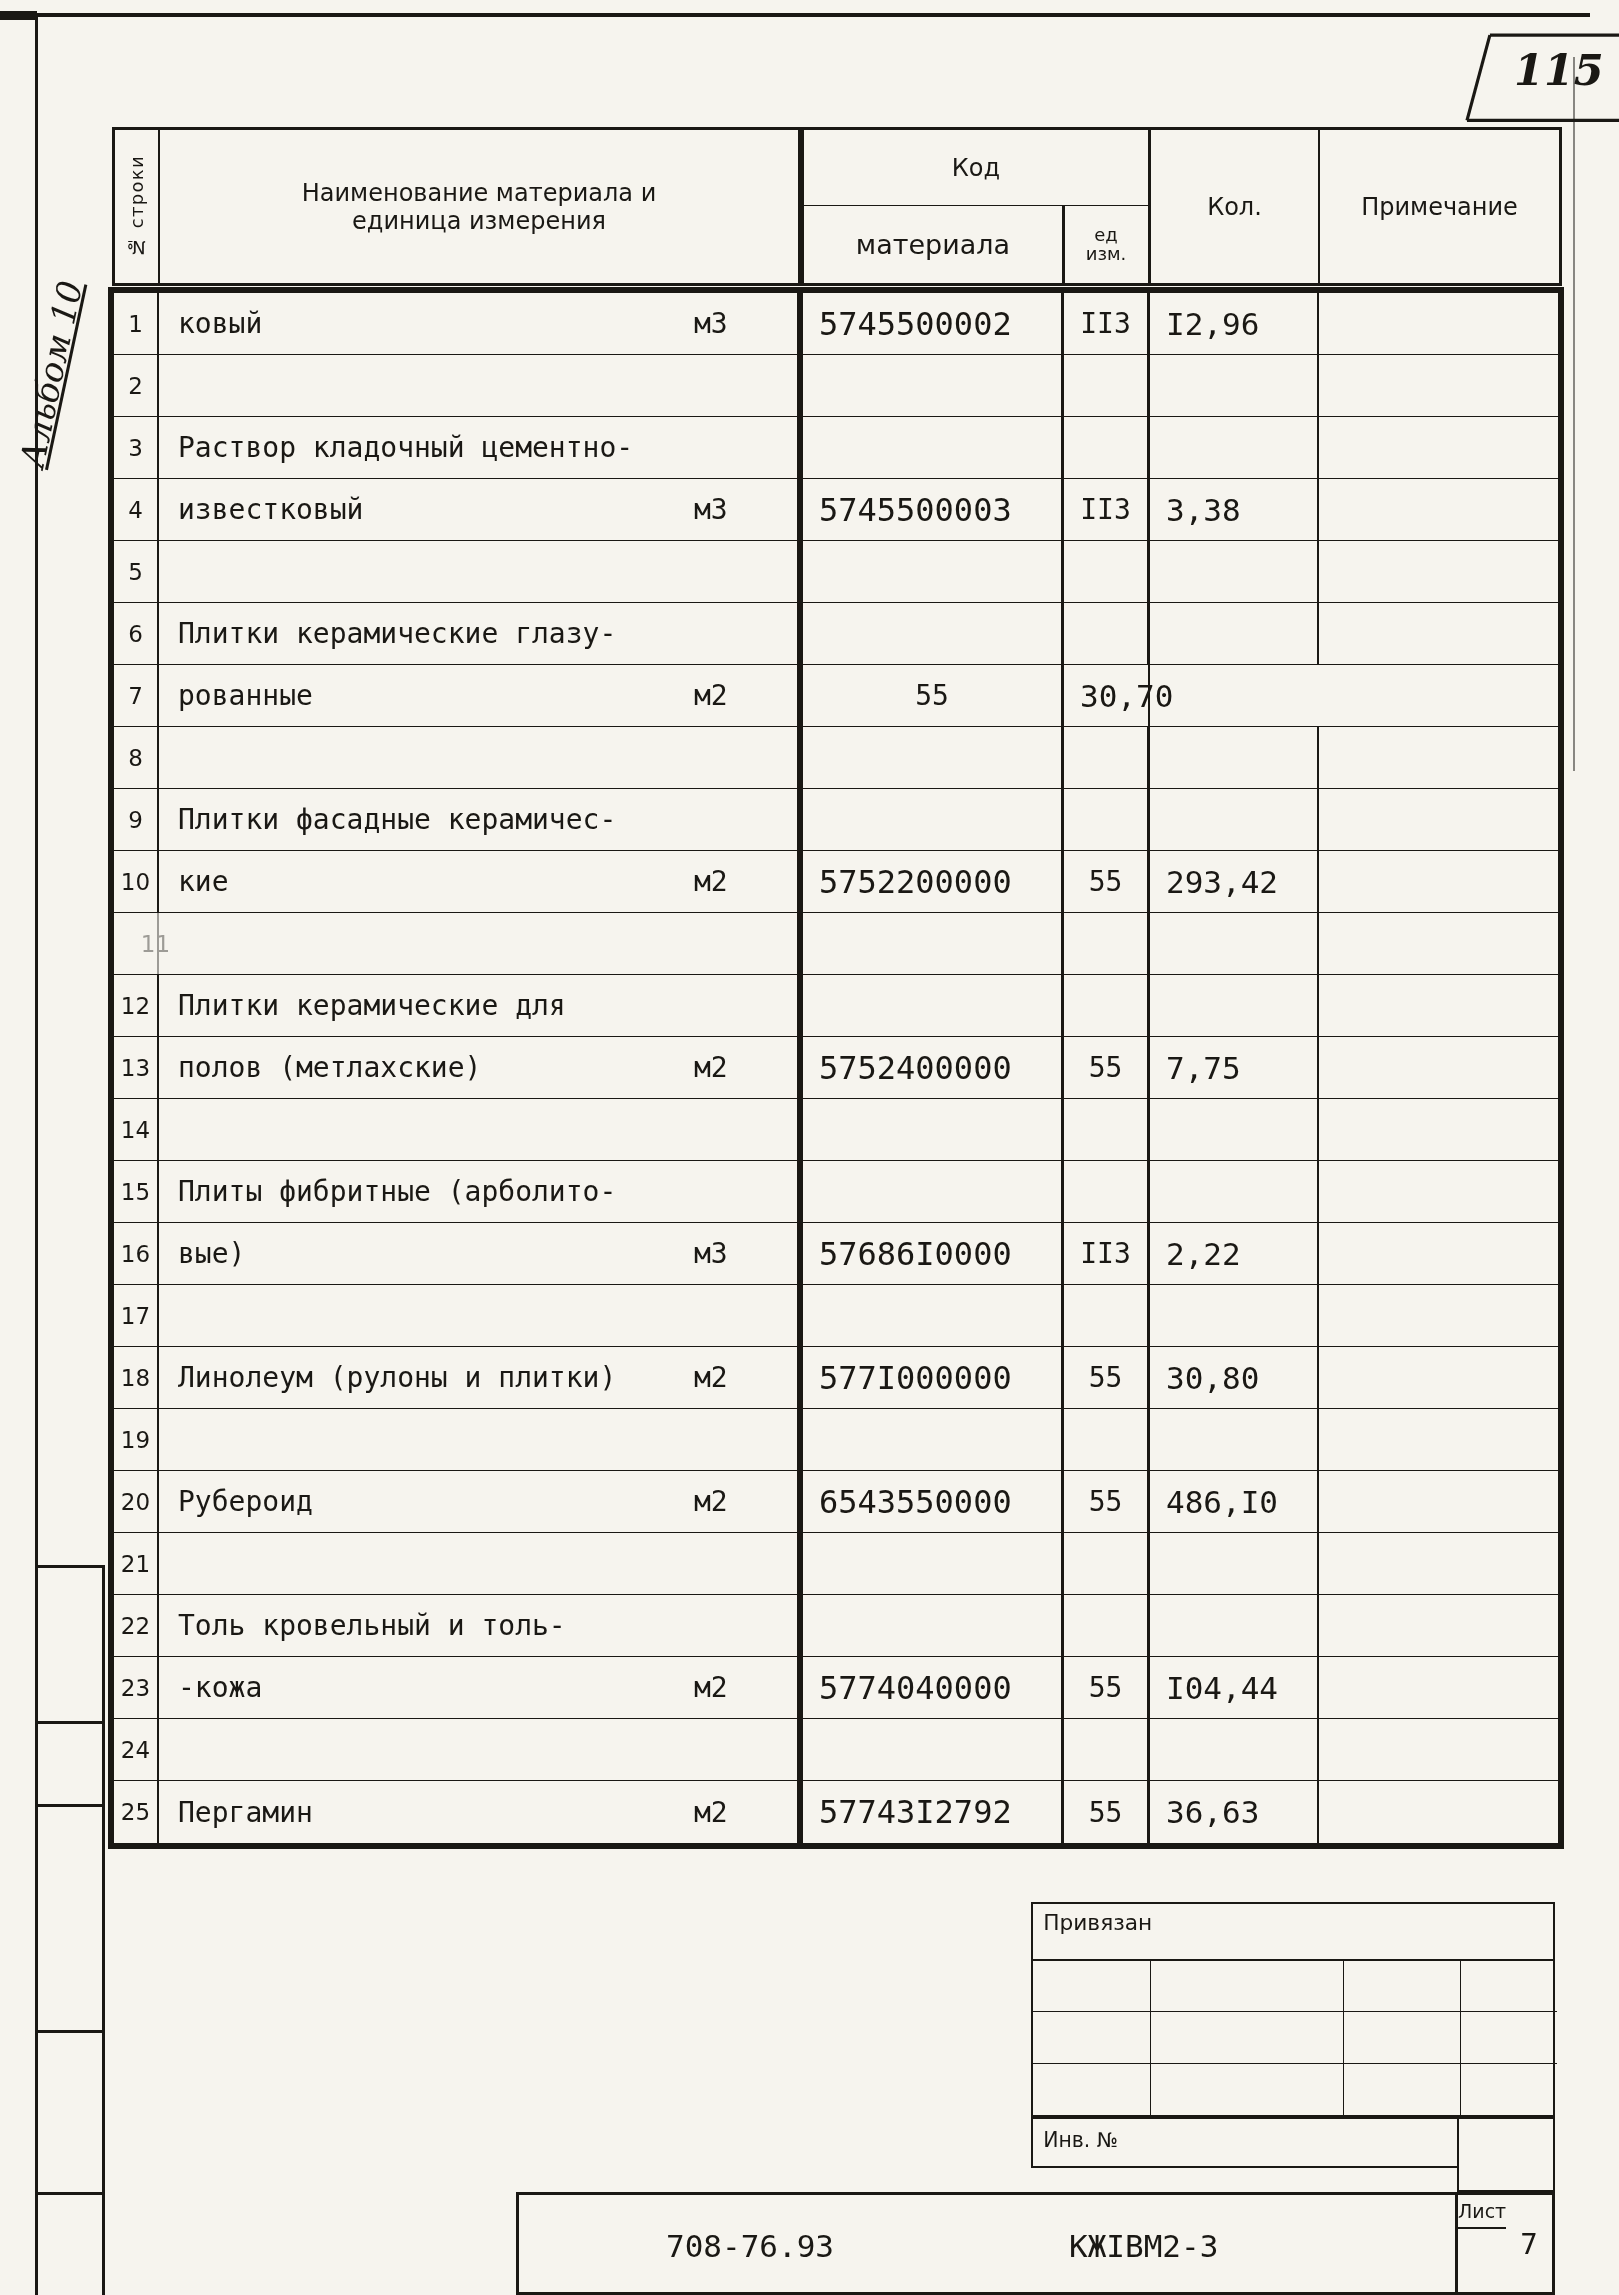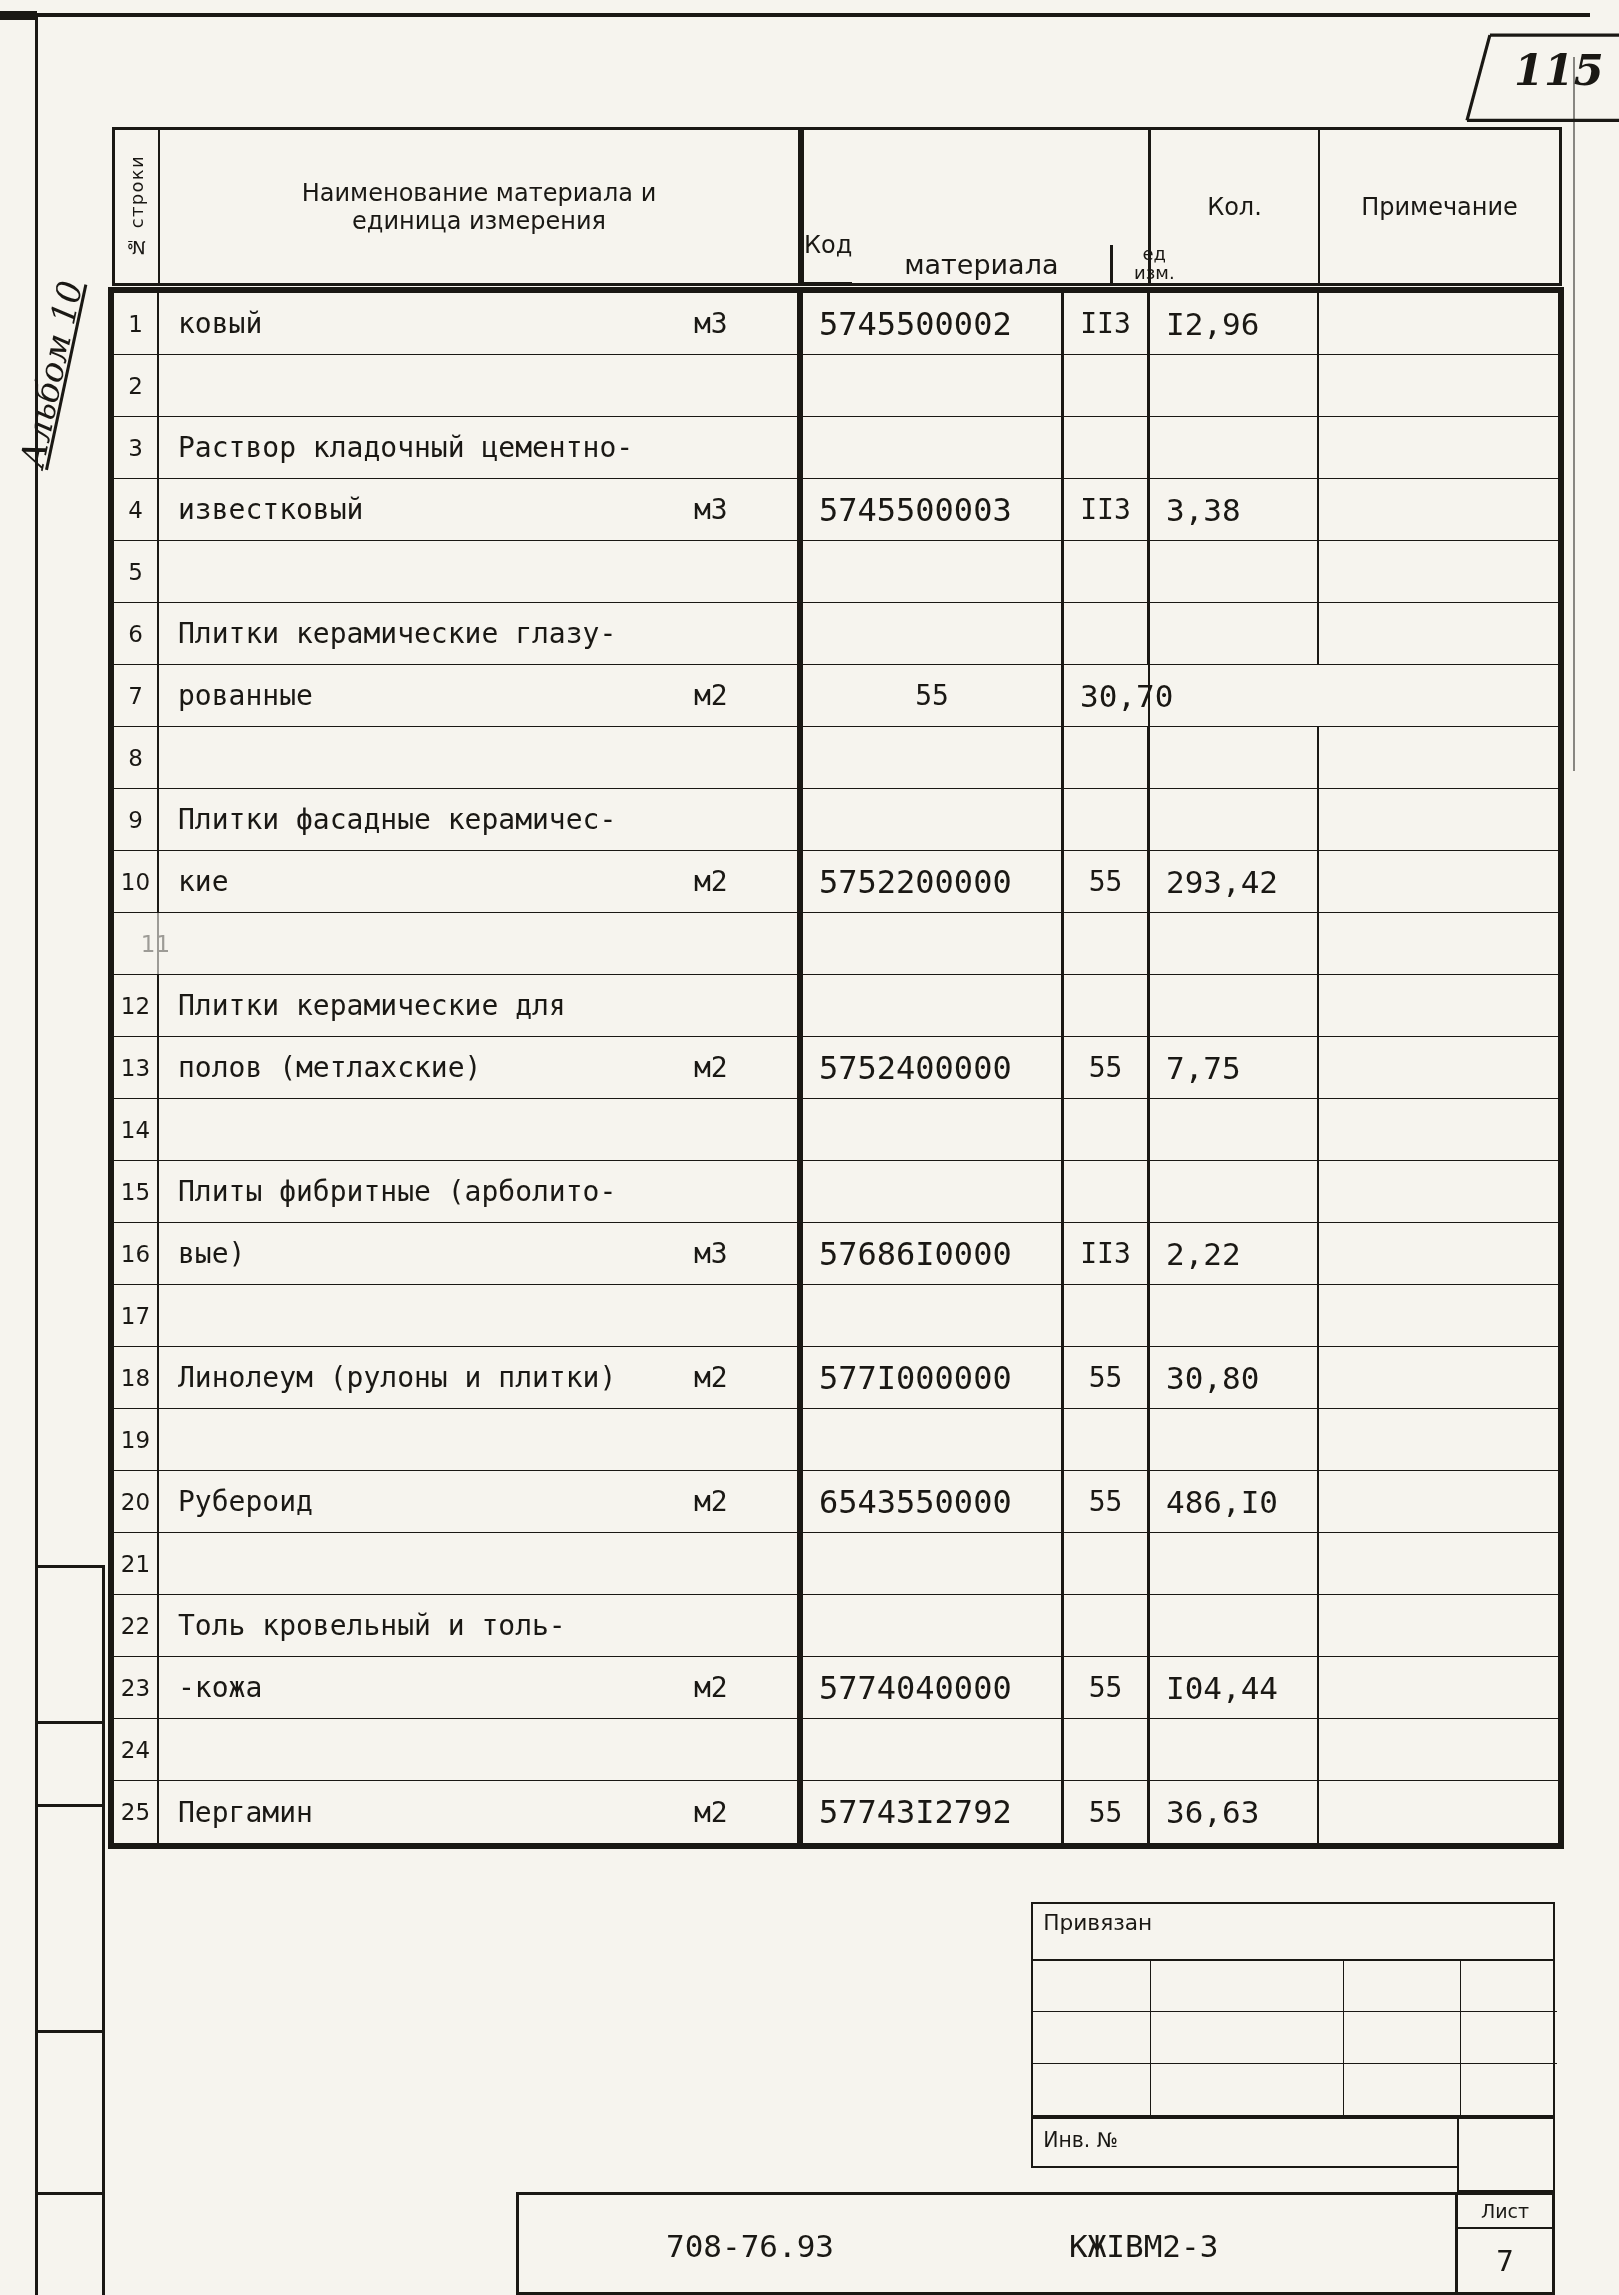--- a/index.html
+++ b/index.html
@@ -37,21 +37,21 @@
   
   .thead {
     left:112px; top:127px; width:1450px; height:159px;
     border:3.2px solid #1a1814;
     display:grid; grid-template-columns:45px 644px 347px 169px 239px;
     font-size:24px;
   }
   .th { display:flex; align-items:center; justify-content:center; }
   .c-hnum  { border-right:2.5px solid #1a1814; }
   .c-hname { border-right:6.4px solid #1a1814; }
-  .th-group{ border-right:3.8px solid #1a1814; display:flex; flex-direction:row;align-items:flex-end; }
+  .th-group{ border-right:3.8px solid #1a1814; display:flex; flex-direction:column; }
   .th-code-top { height:76px; border-bottom:1.9px solid #1a1814; display:flex; align-items:center; justify-content:center; }
   .th-code-bottom { flex:1; display:grid; grid-template-columns:261px 82px; }
   .c-hmat { border-right:3.8px solid #1a1814; font-size:27px; }
   .c-hed  { font-size:18px; line-height:1.05; }
   .c-hqty { border-right:2.5px solid #1a1814; }
   .vtext { writing-mode:vertical-rl; transform:rotate(180deg); font-size:18px; letter-spacing:1.3px; }
 
   
   .tbody { left:108px; top:287px; width:1456px; border:6.4px solid #1a1814; background:transparent; }
   .trow {
@@ -77,21 +77,21 @@
              display:grid; grid-template-columns:118px 193px 117px 96px; grid-template-rows:repeat(3,1fr); }
   .tb-grid .gcell { border-right:1.9px solid #1a1814; border-bottom:1.9px solid #1a1814; }
   .tb-grid .gcell:nth-child(4n) { border-right:none; }
   .tb-grid .gcell:nth-child(n+9) { border-bottom:none; }
   .tb-inv  { left:1031px; top:2117px; width:428px; height:51px; border:2.5px solid #1a1814; font-size:20.4px; padding:9px 0 0 10.2px; }
   .tb-inv-side { left:1457px; top:2117px; width:98px; height:75px; border:2.5px solid #1a1814; }
 
   .stamp { left:516px; top:2192px; width:1039px; height:103px; border:3.8px solid #1a1814; }
   .stamp .doc-number { position:absolute; left:147px; top:33px; font-size:31px; }
   .stamp .doc-code   { position:absolute; left:550px; top:33px; font-size:31px; }
-  .sheet-col { position:absolute; right:0; top:0; width:97px; height:100%; border-left:3.2px solid #1a1814; display:flex; flex-direction:column; }
+  .sheet-col { position:absolute; right:0; top:0; width:97px; height:100%; border-left:3.2px solid #1a1814; display:flex; flex-direction:row; }
   .sheet-label { height:34px; border-bottom:2.5px solid #1a1814; display:flex; align-items:center; justify-content:center; font-size:19px; }
   .sheet-num   { flex:1; display:flex; align-items:center; justify-content:center; font-size:29px; }
 </style>
 </head>
 <body>
 
 <div class="abs frame-top"></div>
 <div class="abs frame-left"></div>
 <div class="abs corner-blob"></div>
 <div class="abs frame-right"></div>

